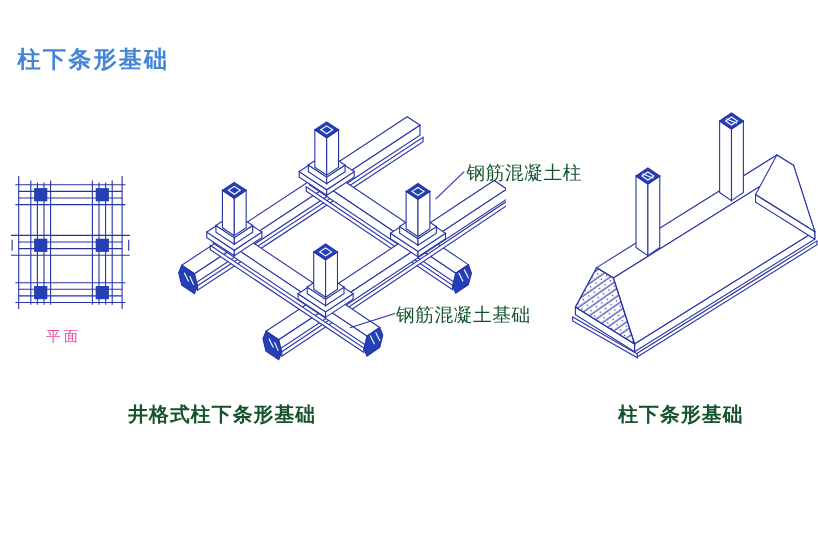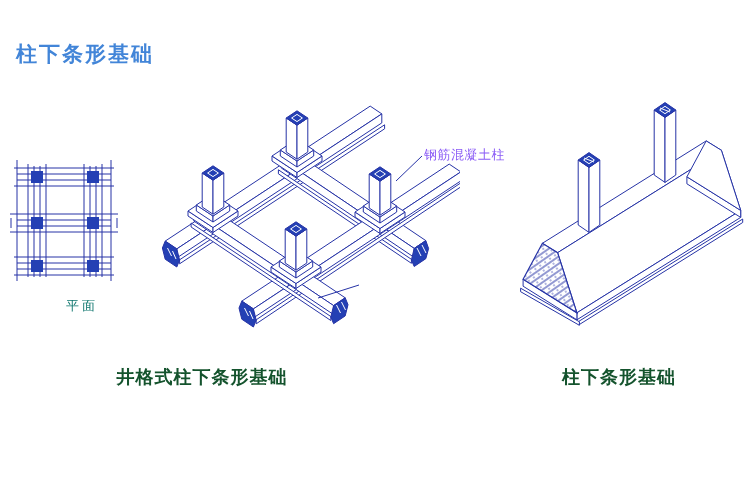--- a/index.html
+++ b/index.html
@@ -21,41 +21,41 @@
     letter-spacing: 2px;
     color: #4285d8;
   }
   .drawing { position: absolute; }
   .plan-svg   { left: 8px;   top: 148px; }
   .grid-svg   { left: 150px; top: 90px;  }
   .strip-svg  { left: 505px; top: 95px;  }
   .plan-label {
     position: absolute;
     left: 42px; top: 297px; width: 80px;
-    text-align: center;
+    text-align: left;
     font-size: 13px;
     letter-spacing: 3px;
-    color: #0f766e;
+    color: #ec4899;
   }
   .caption {
     position: absolute;
     top: 365px;
     font-weight: bold;
     font-size: 18px;
     letter-spacing: 1px;
     color: #14532d;
     text-align: center;
   }
   .caption-grid  { left: 88px;  width: 228px; }
   .caption-strip { left: 543px; width: 152px; }
   .anno {
     position: absolute;
-    font-size: 13px;
+    font-size: 17px;
     letter-spacing: 0.5px;
-    color: #8b5cf6;
+    color: #14532d;
     white-space: nowrap;
   }
   .anno-column     { left: 424px; top: 146px; }
   .anno-foundation { left: 360px; top: 275px; }
 
   
   .ln   { stroke: #2633a6; stroke-width: 1; fill: none; }
   .face { stroke: #2633a6; stroke-width: 1; fill: #ffffff; }
   .cap  { stroke: #2633a6; stroke-width: 1; fill: #2440b4; }
   .wmk  { stroke: #ffffff; stroke-width: 1; fill: none; }
@@ -253,17 +253,18 @@
     <g>
       <polygon class="face" points="73.2,130 84,137.4 84,72.4 73.2,65"></polygon>
       <polygon class="face" points="84,137.4 94.8,130 94.8,65 84,72.4"></polygon>
       <polygon class="cap" points="84,57.6 94.8,65 84,72.4 73.2,65"></polygon>
       <polygon class="wmk" points="84,61.3 89.4,65 84,68.7 78.6,65"></polygon>
       <line class="wmk" x1="79" y1="63" x2="89" y2="67"></line>
     </g>
   </svg>
 
   <div class="anno anno-column">钢筋混凝土柱</div>
+  <div class="anno anno-foundation">钢筋混凝土基础</div>
 
   <div class="caption caption-grid">井格式柱下条形基础</div>
   <div class="caption caption-strip">柱下条形基础</div>
 
 </div>
 
 </body></html>

